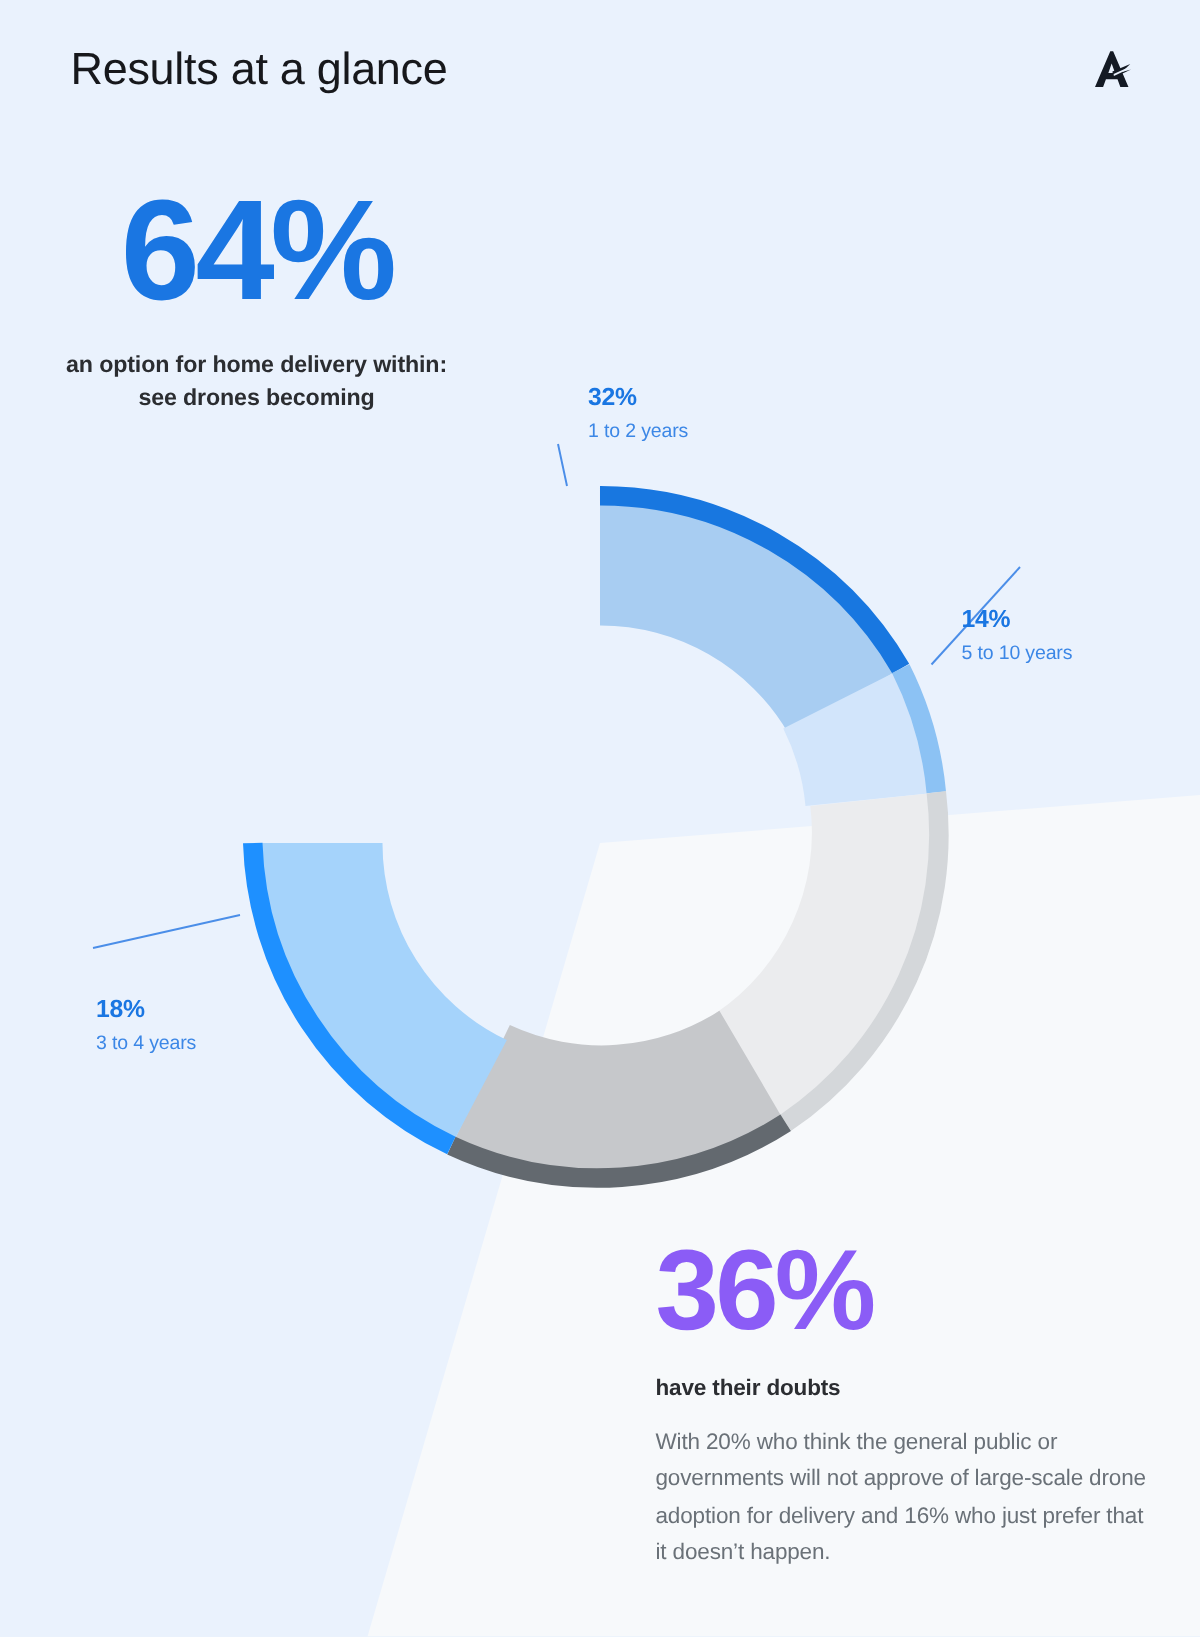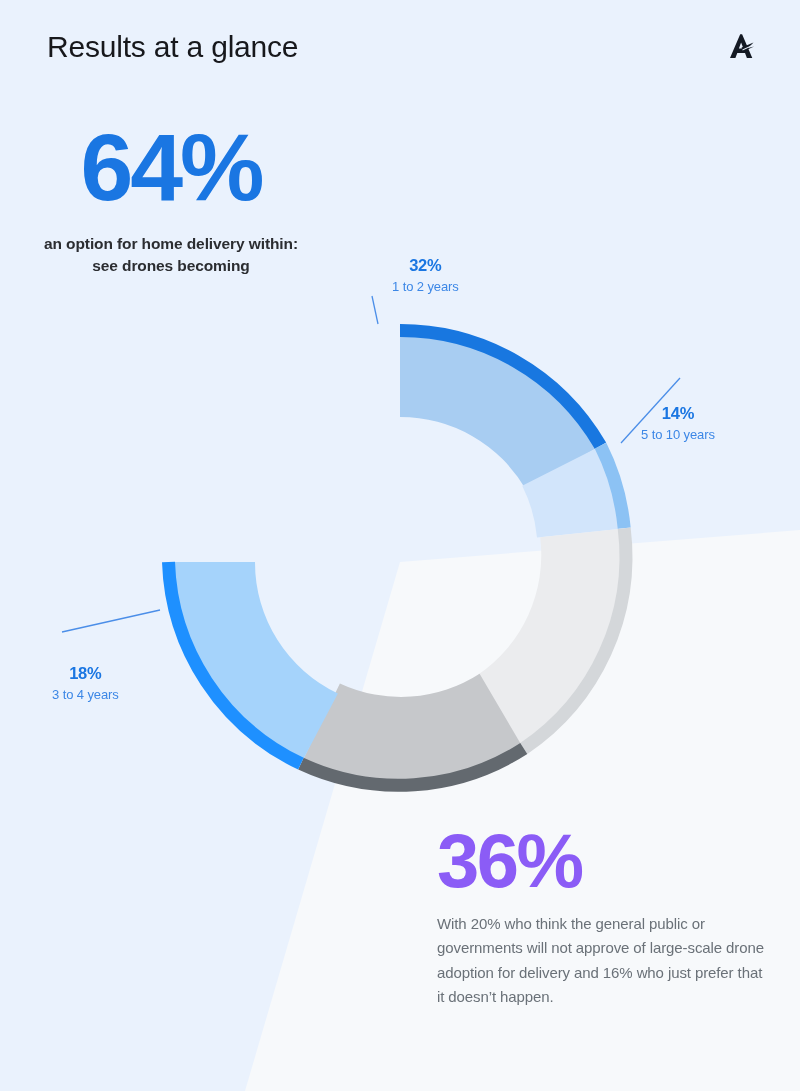--- a/index.html
+++ b/index.html
@@ -31,32 +31,32 @@
   }
   .hero-caption {
     margin-top:22px; font-size:15.5px; line-height:1.42;
     font-weight:600; color:#2b2d31; letter-spacing:-0.1px;
   }
 
   
   #donut { position:absolute; left:0; top:0; width:800px; height:1091px; z-index:3; }
 
   
-  .callout { position:absolute; z-index:6;text-align:center; }
+  .callout { position:absolute; z-index:6; }
   .callout .pct {
     font-size:16.5px; font-weight:700; color:#1a76e2; letter-spacing:-0.2px;
     line-height:1.25;
   }
   .callout .rng {
     font-size:13px; font-weight:400; color:#3c87e6; letter-spacing:-0.1px;
     line-height:1.35; margin-top:2px;
   }
   #callout-32 { left:392px; top:255px; }
   #callout-14 { left:641px; top:403px; }
-  #callout-18 { left:52px; top:663px; }
+  #callout-18 { left:64px; top:663px; }
 
   
   .doubts { position:absolute; left:437px; top:826px; width:330px; z-index:6; }
   .doubts-pct {
     font-size:76px; line-height:0.92; font-weight:700; color:#8b5cf6;
     letter-spacing:-2.5px;
   }
   .doubts-sub {
     margin-top:21px; font-size:15px; font-weight:700;
     color:#2b2d31; letter-spacing:-0.1px;
@@ -126,14 +126,15 @@
   <div class="rng">5 to 10 years</div>
 </div>
 
 <div class="callout" id="callout-18">
   <div class="pct">18%</div>
   <div class="rng">3 to 4 years</div>
 </div>
 
 <div class="doubts">
   <div class="doubts-pct">36%</div>
+  <div class="doubts-sub">have their doubts</div>
   <div class="doubts-body">With 20% who think the general public or governments will not approve of large-scale drone adoption for delivery and 16% who just prefer that it doesn’t happen.</div>
 </div>
 
 </body></html>

